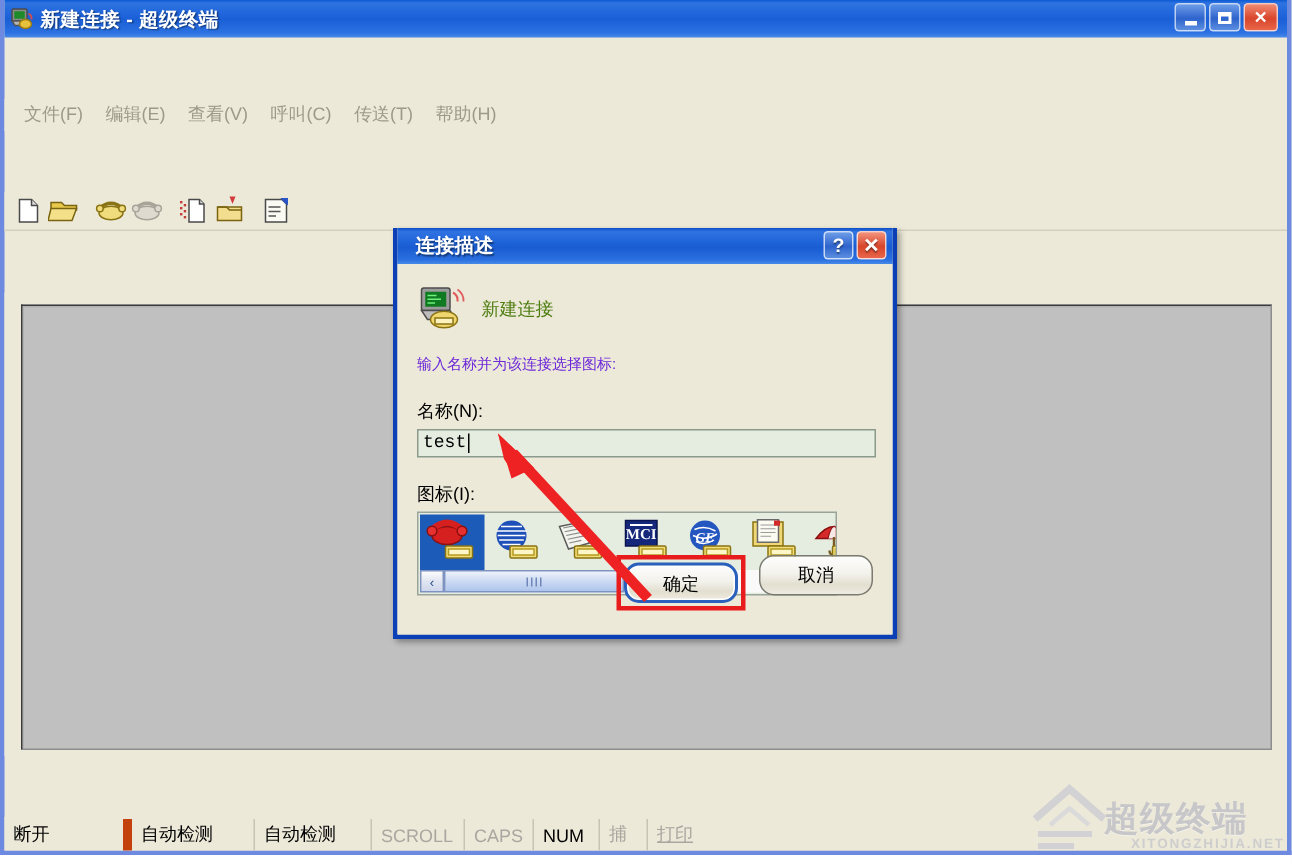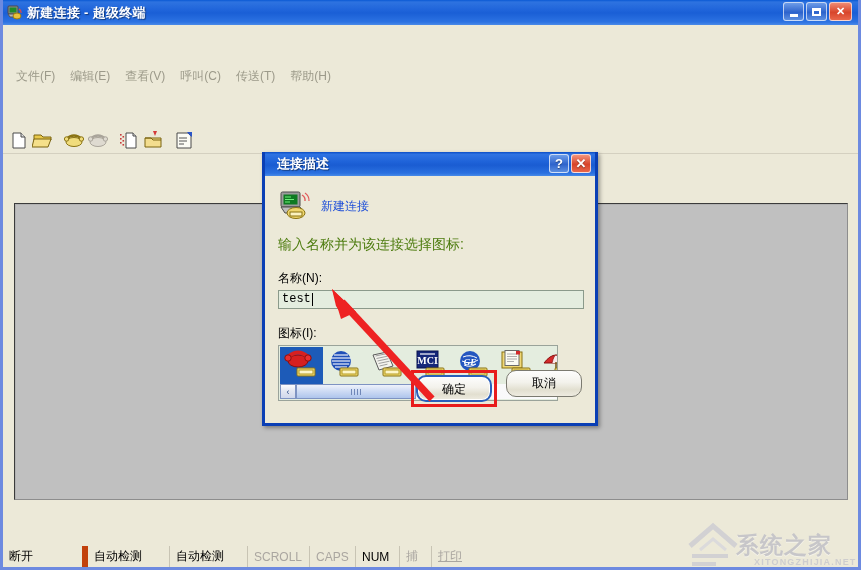--- a/index.html
+++ b/index.html
@@ -182,23 +182,23 @@
     padding: 10px 13px 0 13px;
     background: #ece9d8;
     position: relative;
   }
 
   #dlg-head {
     display: flex; align-items: center;
     margin: 4px 0 2px 0;
   }
   #dlg-head-icon { width: 34px; height: 32px; position: relative; flex: none; }
-  #dlg-head-label { font-size: 12px; color: #1d4ed8; margin-left: 9px; }
-
-  .dlg-text { font-size: 14px; color: #4d7c0f; margin-top: 14px; }
+  #dlg-head-label { font-size: 12px; color: #4d7c0f; margin-left: 9px; }
+
+  .dlg-text { font-size: 10px; color: #6d28d9; margin-top: 14px; }
   .dlg-label { font-size: 12px; color: #000; margin-top: 16px; margin-bottom: 3px; }
 
   #name-input {
     width: 306px; height: 19px;
     background: #e4eddf;
     border: 1px solid #8b9a8b;
     font-family: "Liberation Mono", monospace;
     font-size: 12px;
     color: #000;
     padding: 0 3px;
@@ -612,17 +612,17 @@
   </g>
 </svg>
 
 <div id="watermark">
   <svg id="wm-house" width="58" height="52" viewBox="0 0 58 52">
     <path d="M6 26 L29 6 L52 26" stroke="#c9c9d2" stroke-width="5" fill="none"></path>
     <path d="M16 30 L29 19 L42 30" stroke="#d5d5dd" stroke-width="3" fill="none"></path>
     <path d="M8 36 h36" stroke="#c9c9d2" stroke-width="4"></path>
     <path d="M8 44 h24" stroke="#c9c9d2" stroke-width="4"></path>
   </svg>
-  <div id="wm-text">系统之家</div>
+  <div id="wm-text">超级终端</div>
   <div id="wm-sub">XITONGZHIJIA.NET</div>
 </div>
 
 <div id="bottom-strip"></div>
 
 </body></html>

